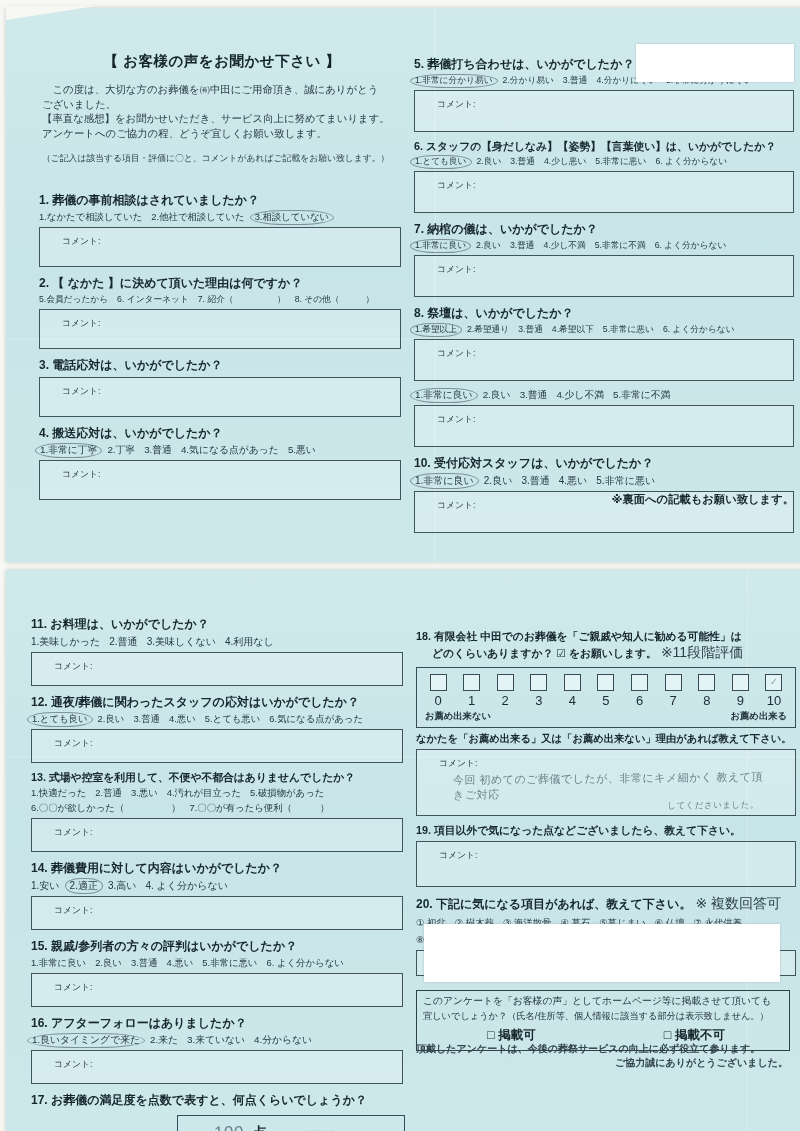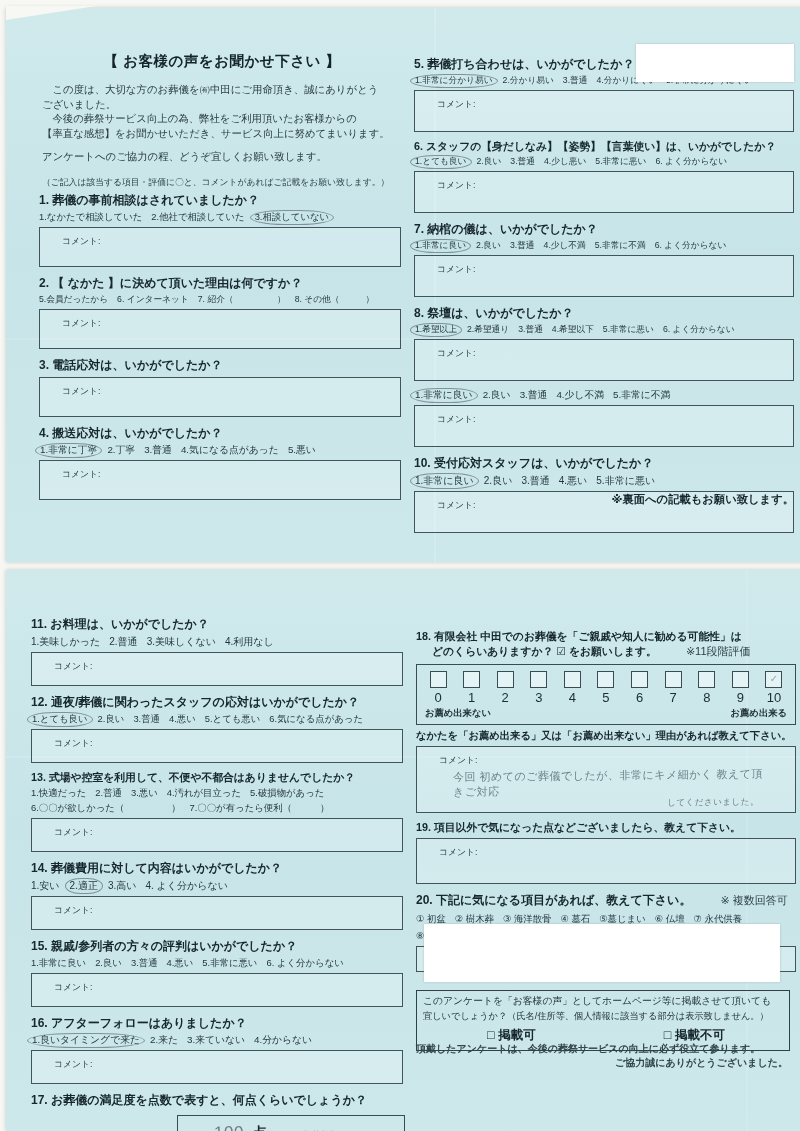--- a/index.html
+++ b/index.html
@@ -15,34 +15,34 @@
   #page1::before{content:"";position:absolute;left:0;top:-2px;width:0;height:0;
     border-top:14px solid #f7f7f3;border-right:90px solid transparent;}
   .crease{position:absolute;background:rgba(255,255,255,.35);pointer-events:none;}
   .crease.v{width:2px;}
   .crease.h{height:2px;}
 
   
   #p1-header{position:absolute;left:36px;top:44px;width:360px;}
   .h-title{font-size:14.5px;font-weight:bold;text-align:center;color:#13242b;letter-spacing:.5px;margin-bottom:12px;}
   .intro div{font-size:10.4px;line-height:14.6px;color:#283a42;}
-  .intro .gap{margin-top:9px;}
+  .intro .gap{}
   .h-note{font-size:8.8px;margin-top:12px;color:#2c3e46;}
 
   
   .col{position:absolute;}
   #p1-left{left:33px;top:184px;width:362px;}
   #p1-right{left:408px;top:48px;width:380px;}
   #p2-left{left:25px;top:46px;width:372px;}
   #p2-right{left:410px;top:60px;width:380px;}
 
   .q{margin-bottom:8px;}
   .q-title{font-size:12px;font-weight:bold;color:#16272e;white-space:nowrap;}
   .q-title.small{font-size:10.8px;}
-  .q-note{font-size:11px;font-weight:normal;margin-left:29px;color:#2c3e46;}
+  .q-note{font-size:14px;font-weight:normal;margin-left:4px;color:#2c3e46;}
   .opts{margin-top:2px;white-space:nowrap;color:#243640;}
   .opt{display:inline-block;margin-right:9px;}
   .circled{border:1.5px solid rgba(108,124,134,.8);border-radius:50% / 62%;padding:0 4px;margin:-1px 5px -1px -4px;}
   .cbox{border:1.3px solid #42545b;margin-top:3px;padding:2px 22px;background:rgba(242,251,252,.28);}
   .clabel{font-size:8.8px;color:#2c3e46;}
   .hand{color:#6d8089;letter-spacing:.5px;transform:rotate(-.6deg);}
   .hand1{font-size:11px;margin:1px 0 0 14px;}
   .hand2{font-size:8.5px;text-align:right;margin:0 14px 0 0;}
 
   
@@ -82,21 +82,20 @@
 
 <div class="page" id="page1">
   <div class="crease v" style="left:428px;top:0;height:554px;opacity:.5;"></div>
   <div class="crease h" style="left:0;top:330px;width:800px;opacity:.35;"></div>
 
   <div id="p1-header">
     <div class="h-title">【 お客様の声をお聞かせ下さい 】</div>
     <div class="intro">
       <div>　この度は、大切な方のお葬儀を㈲中田にご用命頂き、誠にありがとう</div>
       <div>ございました。</div>
-      <div>　今後の葬祭サービス向上の為、弊社をご利用頂いたお客様からの</div>
       <div>【率直な感想】をお聞かせいただき、サービス向上に努めてまいります。</div>
       <div class="gap">アンケートへのご協力の程、どうぞ宜しくお願い致します。</div>
     </div>
     <div class="h-note">（ご記入は該当する項目・評価に〇と、コメントがあればご記載をお願い致します。）</div>
   </div>
 
   <div class="col" id="p1-left">
       <div class="q">
         <div class="q-title">1. 葬儀の事前相談はされていましたか？</div>
         <div class="opts" style="font-size: 9.4px;"><span class="opt">1.なかたで相談していた</span><span class="opt">2.他社で相談していた</span><span class="opt circled">3.相談していない</span></div>

